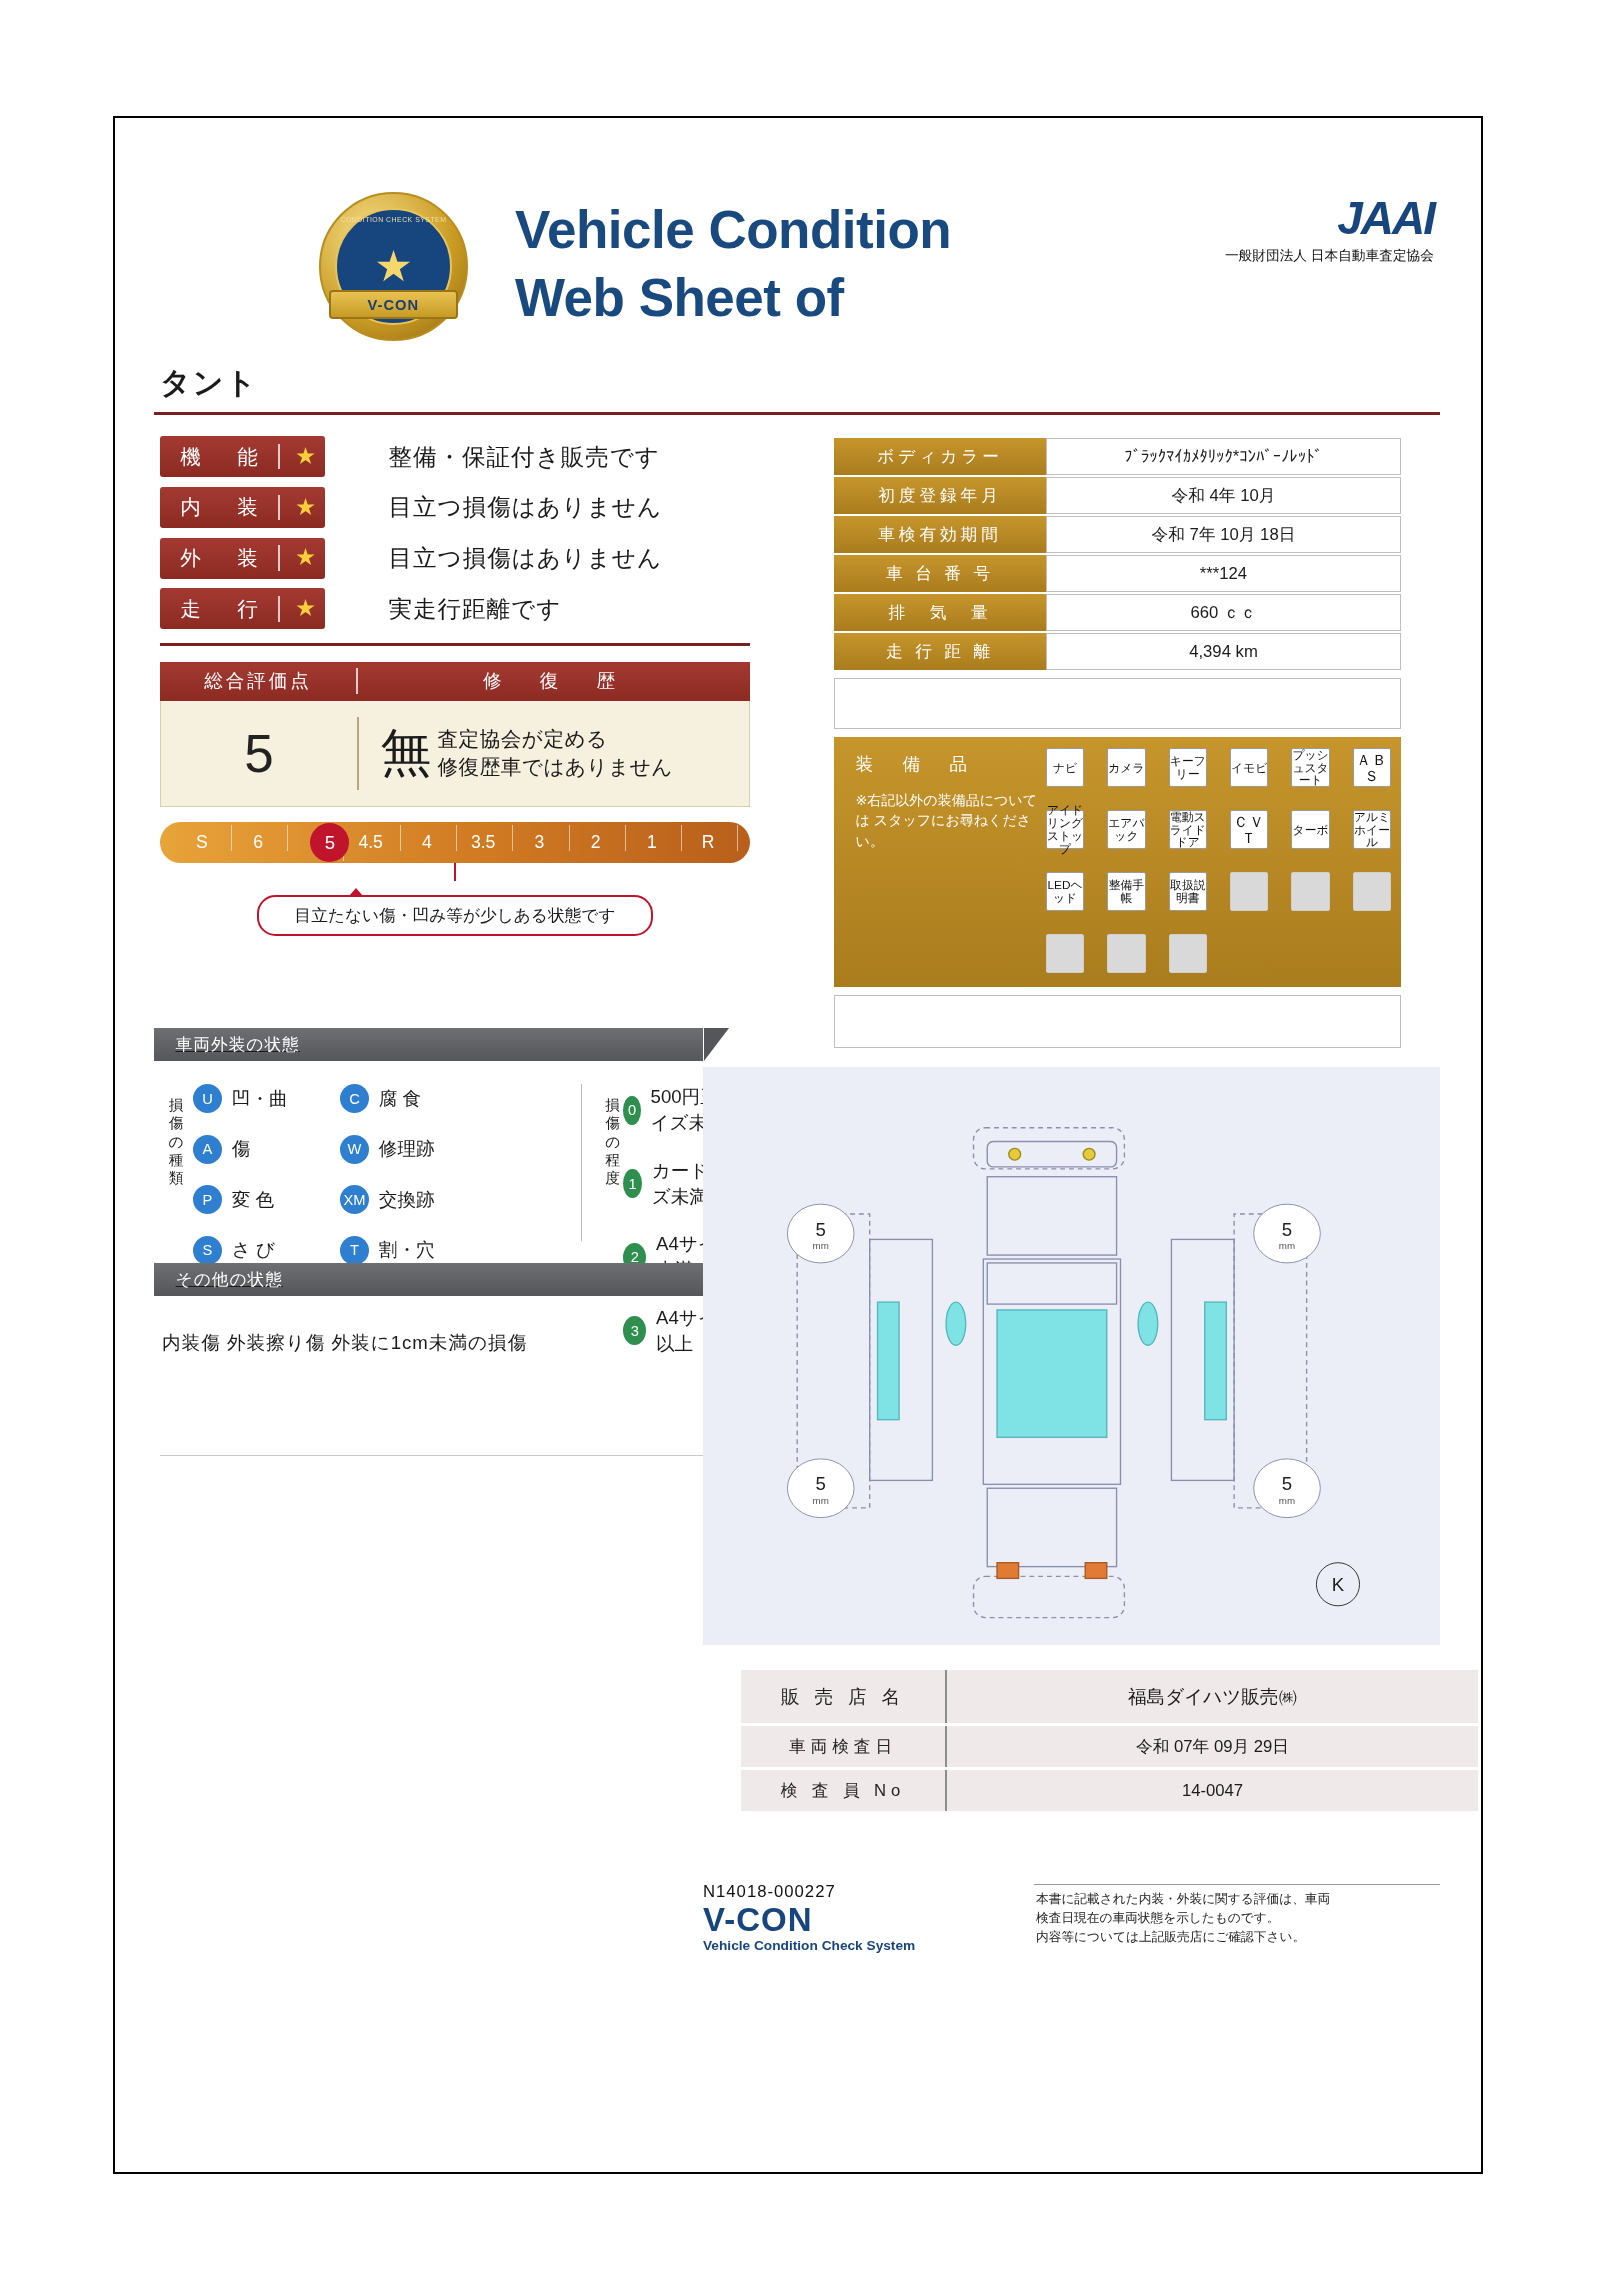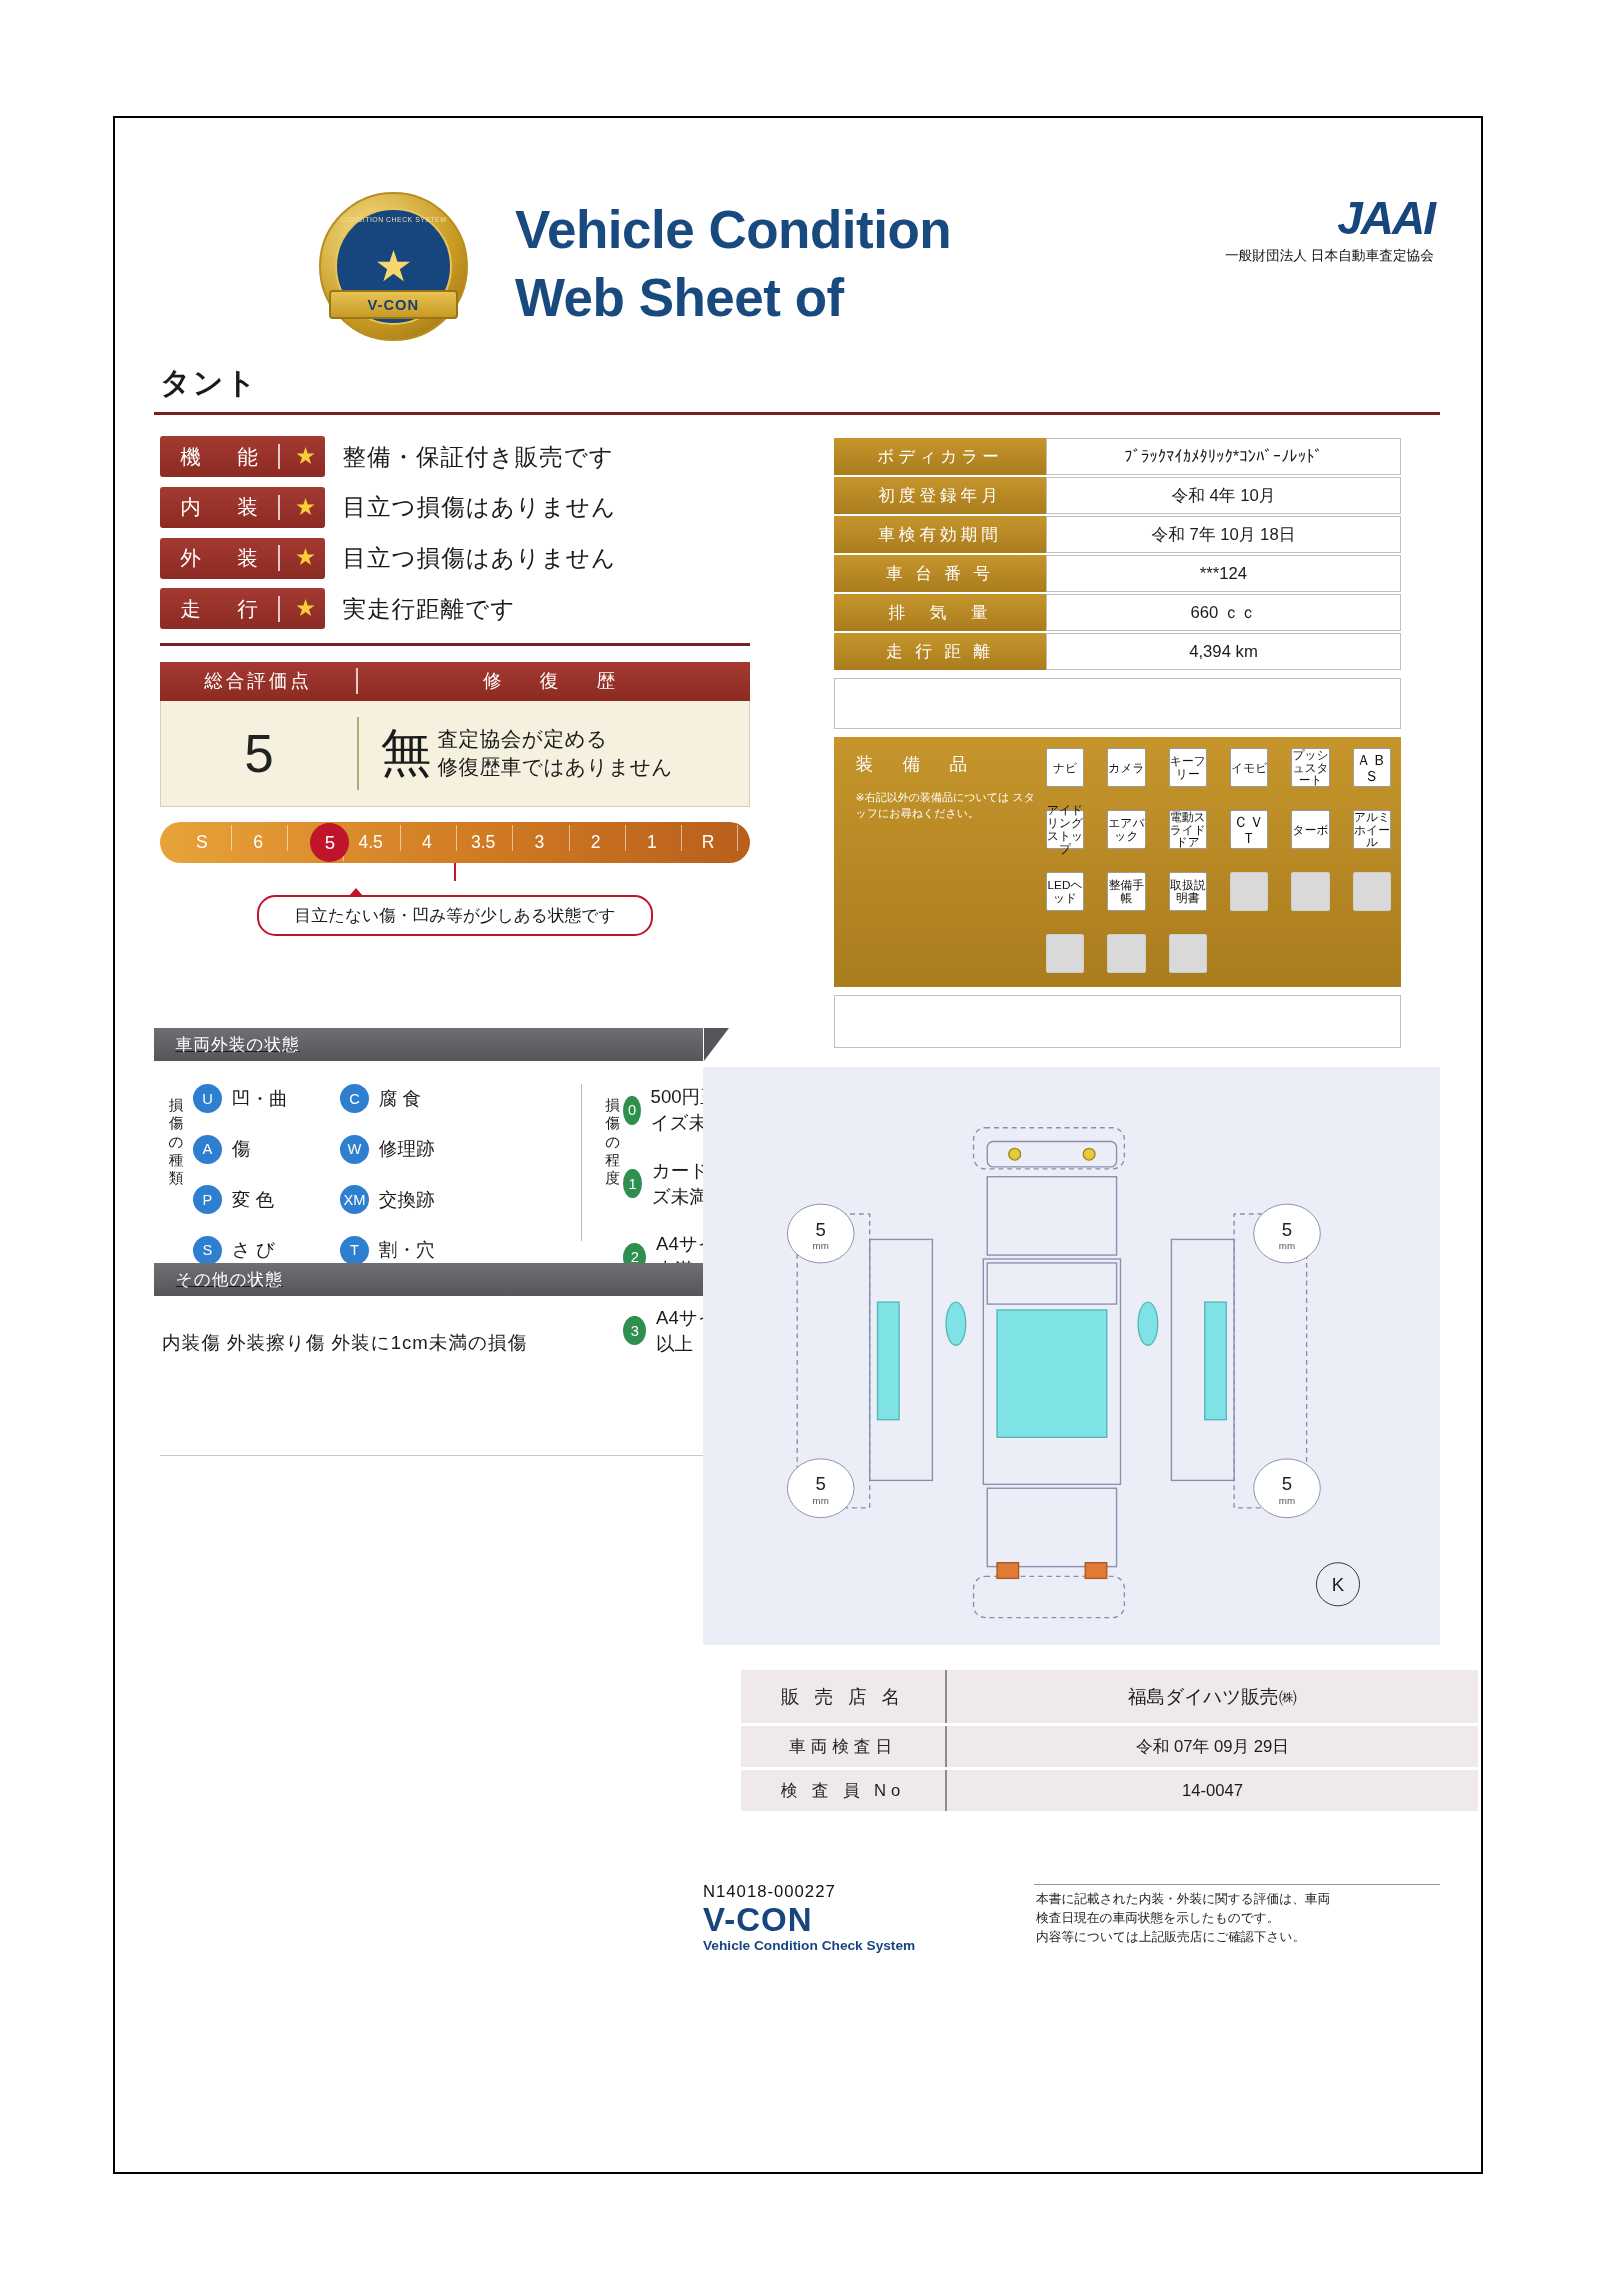--- a/index.html
+++ b/index.html
@@ -19,21 +19,21 @@
   .title{position:absolute;left:400px;top:78px;font-size:53px;font-weight:bold;color:#18497f;line-height:1.28;letter-spacing:-0.5px;}
   .jaai{position:absolute;right:47px;top:73px;text-align:right;}
   .jaai-mark{font-size:46px;font-weight:bold;color:#17457e;letter-spacing:-2px;font-style:italic;}
   .jaai-sub{font-size:13.7px;color:#111;margin-top:2px;}
 
   .carname{position:absolute;left:45px;top:245px;font-size:30px;font-weight:bold;letter-spacing:2px;}
   .hr-top{position:absolute;left:39px;top:294px;width:1286px;height:2.9px;background:#7a1f1f;}
 
   
   .col-l{position:absolute;left:45px;top:318px;width:590px;}
-  .rate-row{display:flex;align-items:center;margin-bottom:9.8px;}
+  .rate-row{display:flex;align-items:center;margin-bottom:9.8px;gap:46px;}
   .rate-label{width:165px;height:41px;background:linear-gradient(#a33a32,#8c2a22);border-radius:2.9px;display:flex;align-items:center;box-sizing:border-box;}
   .rate-label .nm{flex:1;text-align:center;color:#fff;font-size:20.6px;letter-spacing:7.8px;padding-left:7.8px;}
   .rate-label .bar{width:2px;height:25.5px;background:#e9c9c6;margin-right:5.9px;}
   .rate-label .st{width:39px;text-align:center;color:#f8cf3a;font-size:23.5px;line-height:1;}
   .rate-text{margin-left:17.6px;font-size:23.5px;letter-spacing:1px;}
 
   .hr-mid{margin:13.7px 0 15.7px;height:2.9px;background:#7a1f1f;}
 
   .score-hdr{height:39px;background:linear-gradient(#a33a32,#8c2a22);display:flex;align-items:center;}
   .score-hdr .a{width:196px;text-align:center;color:#fff;font-size:18.6px;letter-spacing:2.9px;}
@@ -58,21 +58,21 @@
   
   .col-r{position:absolute;left:704px;top:318px;width:567px;padding-left:15px;}
   .spec{border-collapse:separate;border-spacing:0 2.9px;width:100%;}
   .spec th{width:210px;height:33px;background:linear-gradient(#c6952c,#a97c1d);color:#fff;font-size:16.7px;font-weight:normal;letter-spacing:3.9px;text-align:center;}
   .spec td{height:33px;background:#fff;border:1px solid #bfbfbf;text-align:center;font-size:16.7px;}
   .blankbox{margin-top:5.9px;height:49px;background:#fff;border:1px solid #bfbfbf;}
 
   .equip{margin-top:7.8px;background:linear-gradient(#c6952c,#a97c1d);padding:11.8px 9.8px 13.7px 11.8px;display:flex;box-sizing:border-box;}
   .equip-left{width:200px;color:#fff;}
   .equip-ttl{font-size:17.6px;letter-spacing:5.9px;margin:3.9px 0 13.7px 9.8px;}
-  .equip-note{font-size:11px;line-height:1.45;margin-left:9.8px;}
+  .equip-note{font-size:14px;line-height:1.45;margin-left:9.8px;}
   .equip-grid{flex:1;display:grid;grid-template-columns:repeat(6,1fr);gap:23px;}
   .chip{height:37px;background:#fff;border:1px solid #9b9b9b;border-radius:2px;display:flex;align-items:center;justify-content:center;text-align:center;font-size:11.8px;line-height:1.1;color:#111;}
   .chip.off{background:#d9d9d9;border-color:#cfcfcf;}
   .chip.big{font-size:14.7px;letter-spacing:1px;}
   .blankbox2{margin-top:7.8px;height:51px;background:#fff;border:1px solid #bfbfbf;}
 
   
   .sec{position:absolute;left:39px;width:549px;height:33px;background:linear-gradient(#6d6f72,#54565a);display:flex;align-items:center;text-decoration:underline;}
   .sec span{color:#fff;font-size:16.7px;margin-left:21.6px;letter-spacing:1px;}
   .sec::after{content:"";position:absolute;right:-25.5px;top:0;border-top:33px solid #54565a;border-right:25.5px solid transparent;}

